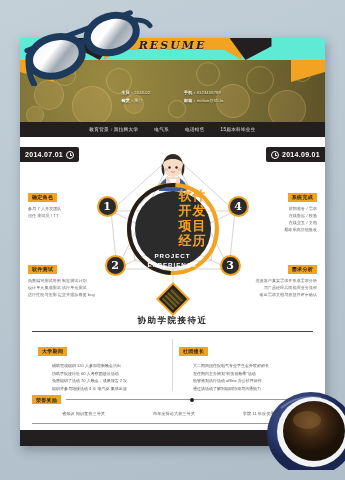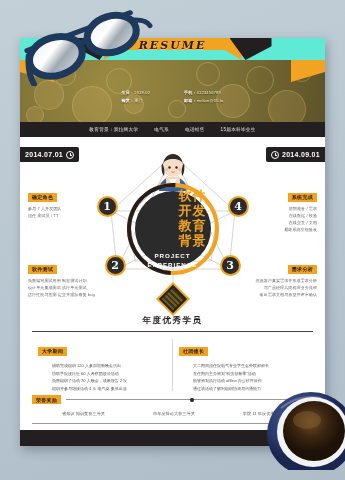--- a/index.html
+++ b/index.html
@@ -260,21 +260,21 @@
         <path d="M18 24.5c1 1 3 1 4 0" stroke="#c9736a" stroke-width="0.8" fill="none"></path>
         <circle cx="13.5" cy="22.5" r="1.6" fill="#f0a9a0" opacity=".6"></circle>
         <circle cx="26.5" cy="22.5" r="1.6" fill="#f0a9a0" opacity=".6"></circle>
       </svg>
 
       <div class="ringwrap">
         <div class="ring-outer"></div>
         <div class="ring-dark"></div>
         <div class="ring-core">
           <div class="cn1">软件开发</div>
-          <div class="cn2">教育背景</div>
+          <div class="cn2">项目经历</div>
           <div class="en1">PROJECT</div>
           <div class="en2">EXPERIENCE</div>
         </div>
       </div>
 
       <div class="numnode n1">1</div>
       <div class="numnode n2">2</div>
       <div class="numnode n3">3</div>
       <div class="numnode n4">4</div>
 
@@ -315,21 +315,21 @@
     <div class="blk b4 r">
       <span class="tag">需求分析</span>
       <div class="lines">
         <div>挖掘客户真实需求并形成需求分析</div>
         <div>与产品经理共同梳理业务流程</div>
         <div>输出需求文档与原型并评审确认</div>
       </div>
     </div>
 
     <div class="sec">
-      <div class="sec-title">年度优秀学员</div>
+      <div class="sec-title">协助学院接待近</div>
       <div class="sec-rule"></div>
       <div class="twocol">
         <div class="col">
           <span class="tag">大学期间</span>
           <div class="lines">
             <div>辅助完成组织 120 人参加迎新晚会演出</div>
             <div>协助学院接待近 60 人考察团接洽活动</div>
             <div>负责组织了活动 70 人晚会，成果报告 2 次</div>
             <div>组织并参与增援活动 4 次 电气类 集体出游</div>
           </div>

